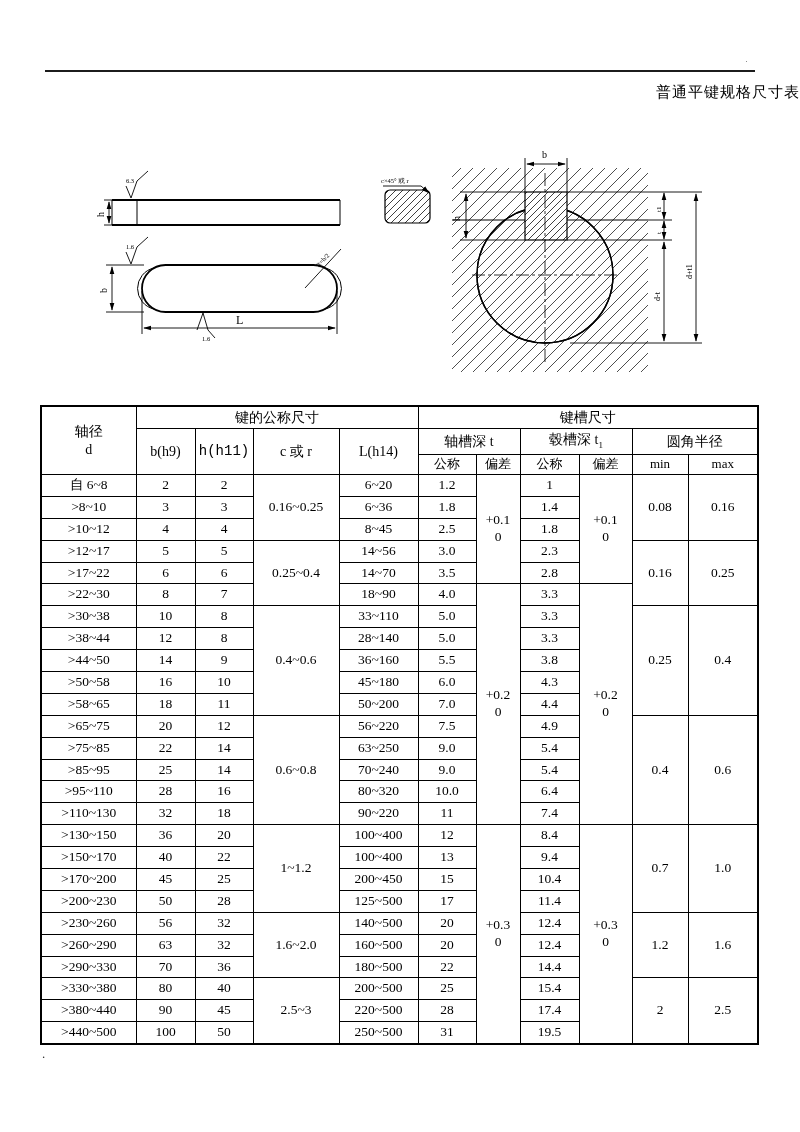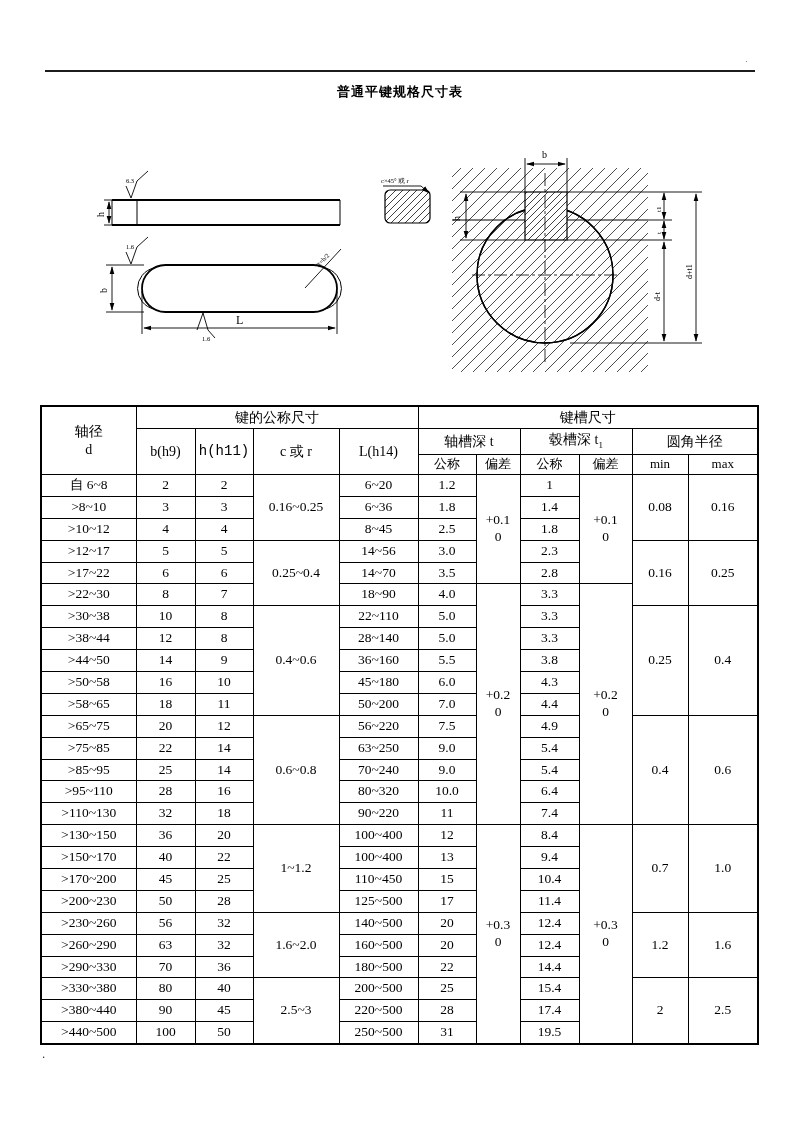--- a/index.html
+++ b/index.html
@@ -1,22 +1,22 @@
 <!DOCTYPE html>
 <html><head>
 <meta charset="utf-8">
 <style>
   html,body{margin:0;padding:0;background:#fff;}
   #page{position:relative;width:800px;height:1132px;background:#fff;overflow:hidden;
         font-family:"Liberation Serif","DejaVu Serif",serif;color:#000;}
   #toprule{position:absolute;left:45px;top:70px;width:710px;height:2px;background:#1c1c1c;}
   #topmark{position:absolute;left:745px;top:56px;font-size:9px;color:#555;}
   #botmark{position:absolute;left:42px;top:1046px;font-size:13px;color:#333;}
-  #title{position:absolute;left:0;top:83px;width:100%;text-align:center;
-         font-size:13px;font-weight:bold;letter-spacing:1px;}
+  #title{position:absolute;left:0;top:83px;width:100%;text-align:right;
+         font-size:15px;font-weight:normal;letter-spacing:1px;}
   #drawings{position:absolute;left:40px;top:133px;}
   #spec-table{position:absolute;left:40px;top:405px;border-collapse:collapse;table-layout:fixed;width:719px;}
   #spec-table td,#spec-table th{border:1px solid #000;text-align:center;vertical-align:middle;
       font-weight:normal;font-size:13.5px;padding:0 1px;line-height:1.25;overflow:hidden;}
   #spec-table{border:2px solid #000;}
   #spec-table thead tr.h1 th{height:21px;font-size:14px;}
   #spec-table thead tr.h2 th{height:25px;font-size:14px;}
   #spec-table thead tr.h3 th{height:19px;font-size:13px;margin-top:17px;}
   #spec-table tbody td{height:20.9px;}
   th.colh{word-break:break-all;padding:0 9px;font-family:Liberation Mono, monospace;}
@@ -226,21 +226,21 @@
           <td>4.0</td>
           <td rowspan="11">+0.2<br>0</td>
           <td>3.3</td>
           <td rowspan="11">+0.2<br>0</td>
         </tr>
         <tr>
           <td>&gt;30~38</td>
           <td>10</td>
           <td>8</td>
           <td rowspan="5">0.4~0.6</td>
-          <td>22~110</td>
+          <td>33~110</td>
           <td>5.0</td>
           <td>3.3</td>
           <td rowspan="5">0.25</td>
           <td rowspan="5">0.4</td>
         </tr>
         <tr>
           <td>&gt;38~44</td>
           <td>12</td>
           <td>8</td>
           <td>28~140</td>
@@ -332,21 +332,21 @@
           <td>40</td>
           <td>22</td>
           <td>100~400</td>
           <td>13</td>
           <td>9.4</td>
         </tr>
         <tr>
           <td>&gt;170~200</td>
           <td>45</td>
           <td>25</td>
-          <td>110~450</td>
+          <td>200~450</td>
           <td>15</td>
           <td>10.4</td>
         </tr>
         <tr>
           <td>&gt;200~230</td>
           <td>50</td>
           <td>28</td>
           <td>125~500</td>
           <td>17</td>
           <td>11.4</td>

